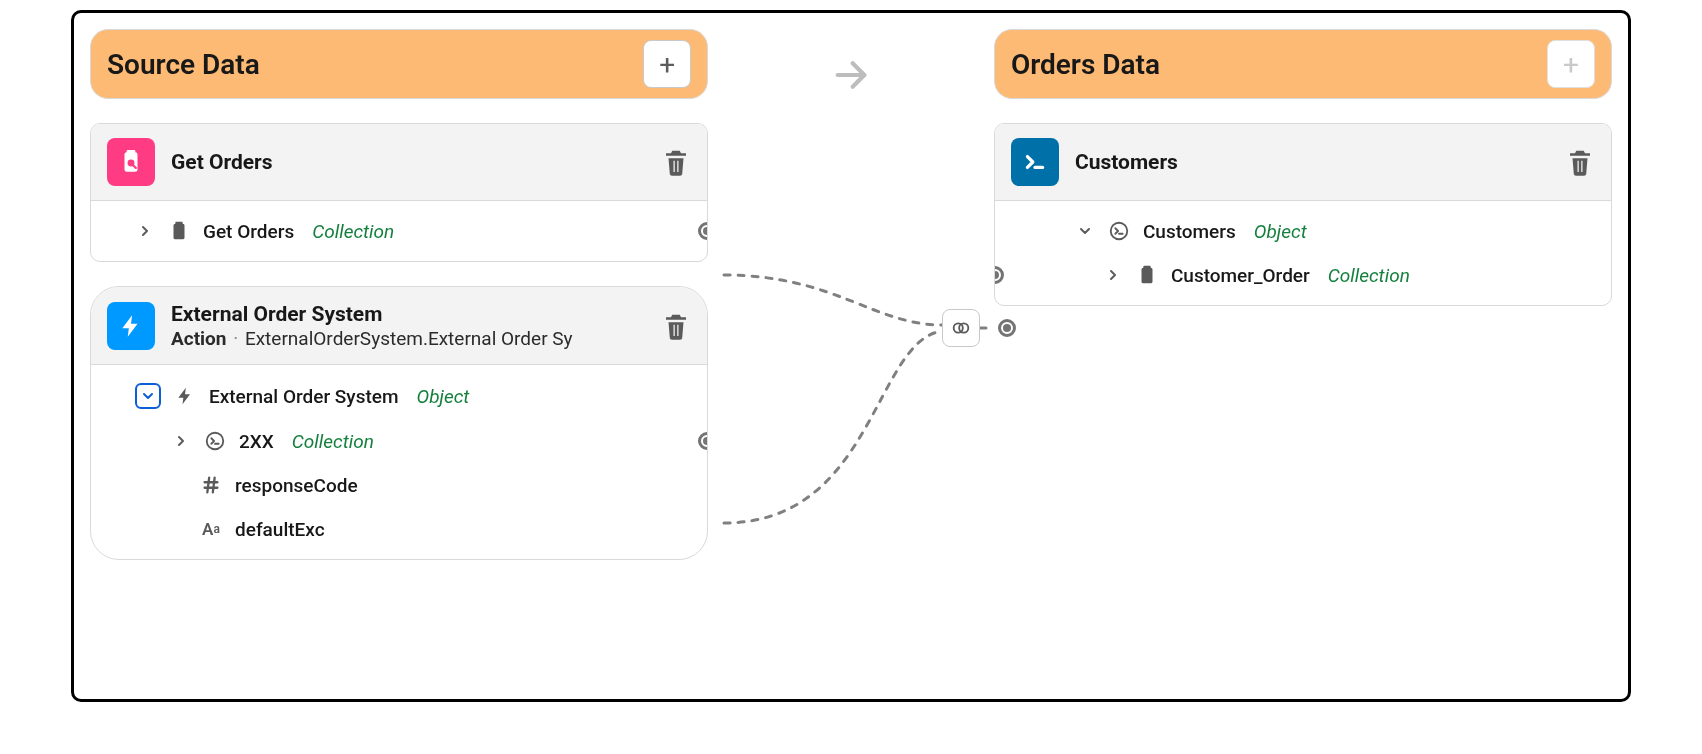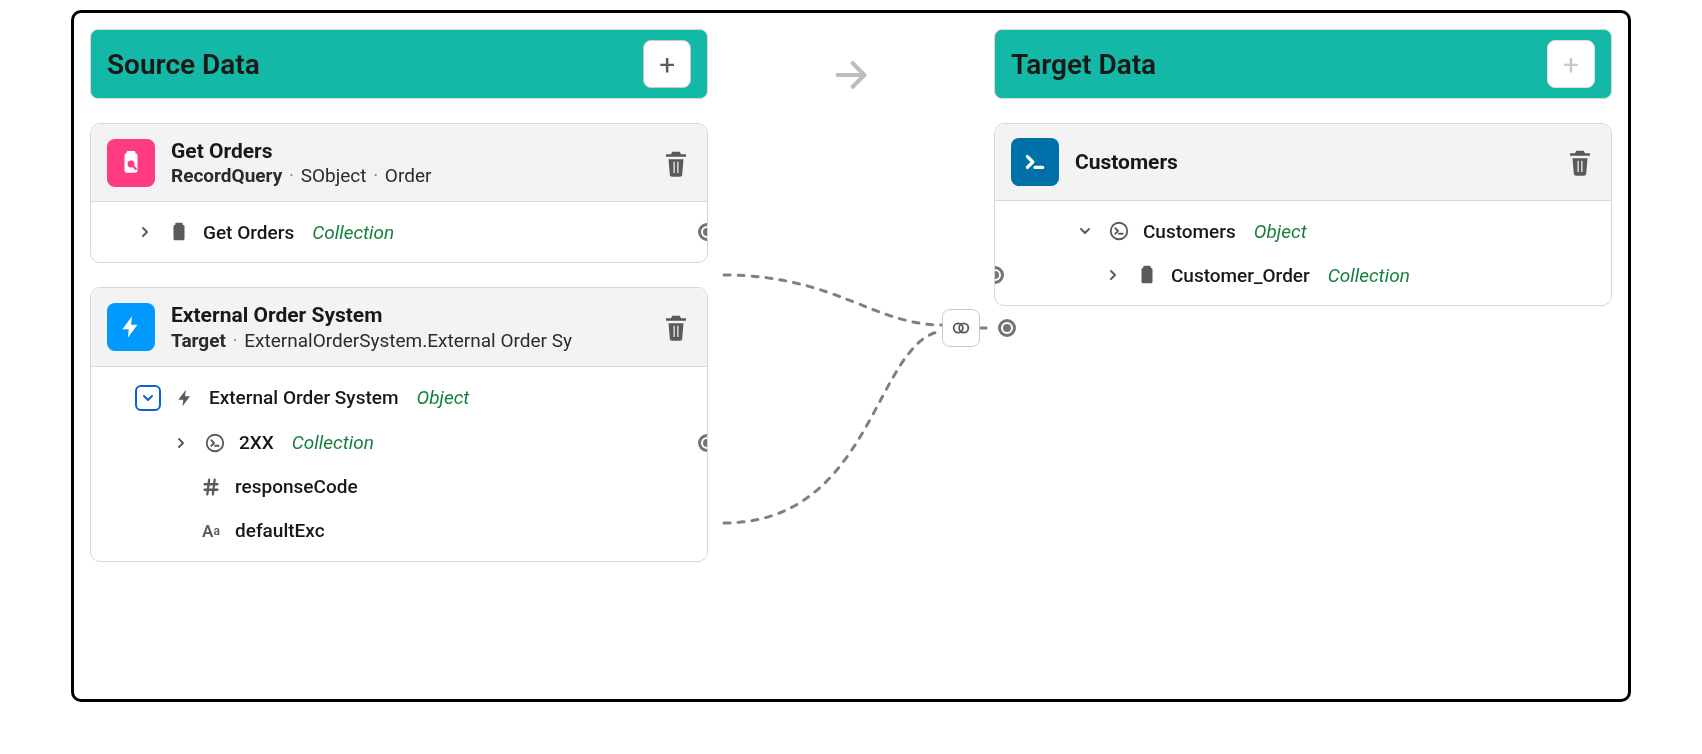--- a/index.html
+++ b/index.html
@@ -33,26 +33,26 @@
   }
   .spacer-mid {
     width: 180px;
     display:flex;
     justify-content:center;
     align-items:flex-start;
     padding-top:26px;
   }
   .panel-header {
     border: 1px solid #d9d9d9;
-    border-radius: 8px;
+    border-radius: 18px;
     display: flex;
     align-items: center;
     justify-content: space-between;
     padding: 10px 16px;
-    background: #14b8a6;
+    background: #fdba74;
   }
   .panel-header h1 {
     font-size: 28px;
     font-weight: 650;
   }
   .plus-btn {
     width: 48px; height: 48px;
     border: 1px solid #c9c9c9;
     border-radius: 8px;
     background: #fff;
@@ -172,23 +172,20 @@
           <div class="card-icon pink">
             <svg width="26" height="26" viewBox="0 0 24 24" fill="#fff">
                 <rect x="6" y="3" width="12" height="18" rx="2" fill="#fff"></rect>
                 <rect x="8" y="1" width="8" height="4" rx="1" fill="#fff"></rect>
                 <circle cx="12" cy="13" r="3.2" fill="#ff3b84"></circle>
                 <line x1="14" y1="15" x2="16.5" y2="17.5" stroke="#ff3b84" stroke-width="2" stroke-linecap="round"></line>
               </svg>
           </div>
           <div class="card-title-block">
             <div class="card-title">Get Orders</div>
-            <div class="card-sub">
-              <span class="strong">RecordQuery</span><span class="sep"> · </span><span>SObject</span><span class="sep"> · </span><span>Order</span>
-            </div>
           </div>
           <div class="trash">
             <svg viewBox="0 0 24 24" width="30" height="34" fill="currentColor">
                 <path d="M9 3h6l1 2h4v2H4V5h4l1-2zm-3 6h12l-1 12a2 2 0 0 1-2 2H9a2 2 0 0 1-2-2L6 9zm4 2v9h1v-9h-1zm3 0v9h1v-9h-1z"></path>
               </svg>
           </div>
         </div>
         <div class="tree">
           <div class="tree-row indent-1">
             <span class="chev">
@@ -204,31 +201,31 @@
             </span>
             <span class="row-label">Get Orders</span>
             <span class="row-type">Collection</span>
             <span class="port out">
                 <span class="dot"></span>
               </span>
           </div>
         </div>
       </div>
 
-      <div class="card" style="position:relative;">
+      <div class="card" style="position:relative;border-radius:29px;">
         <div class="card-head">
           <div class="card-icon blue">
             <svg width="26" height="26" viewBox="0 0 24 24" fill="#fff">
                 <path d="M13 2 L4 14 h6 l-1 8 9-12 h-6 z"></path>
               </svg>
           </div>
           <div class="card-title-block">
             <div class="card-title">External Order System</div>
             <div class="card-sub">
-              <span class="strong">Target</span><span class="sep"> · </span><span>ExternalOrderSystem.External Order Sy</span>
+              <span class="strong">Action</span><span class="sep"> · </span><span>ExternalOrderSystem.External Order Sy</span>
             </div>
           </div>
           <div class="trash">
             <svg viewBox="0 0 24 24" width="30" height="34" fill="currentColor">
                 <path d="M9 3h6l1 2h4v2H4V5h4l1-2zm-3 6h12l-1 12a2 2 0 0 1-2 2H9a2 2 0 0 1-2-2L6 9zm4 2v9h1v-9h-1zm3 0v9h1v-9h-1z"></path>
               </svg>
           </div>
         </div>
         <div class="tree">
           <div class="tree-row indent-1">
@@ -285,21 +282,21 @@
 
     <div class="spacer-mid">
       <svg class="arrow-right" width="40" height="40" viewBox="0 0 24 24" fill="none" stroke="currentColor" stroke-width="2.5" stroke-linecap="round" stroke-linejoin="round">
           <line x1="4" y1="12" x2="20" y2="12"></line>
           <polyline points="13 5 20 12 13 19"></polyline>
         </svg>
     </div>
 
     <div class="col">
       <div class="panel-header">
-        <h1>Target Data</h1>
+        <h1>Orders Data</h1>
         <div class="plus-btn disabled">
           <span>+</span>
         </div>
       </div>
 
       <div class="card" style="position:relative;">
         <div class="card-head">
           <div class="card-icon darkblue">
             <svg width="26" height="26" viewBox="0 0 24 24" fill="none" stroke="#fff" stroke-width="3" stroke-linecap="round" stroke-linejoin="round">
                 <polyline points="5 7 10 12 5 17"></polyline>

